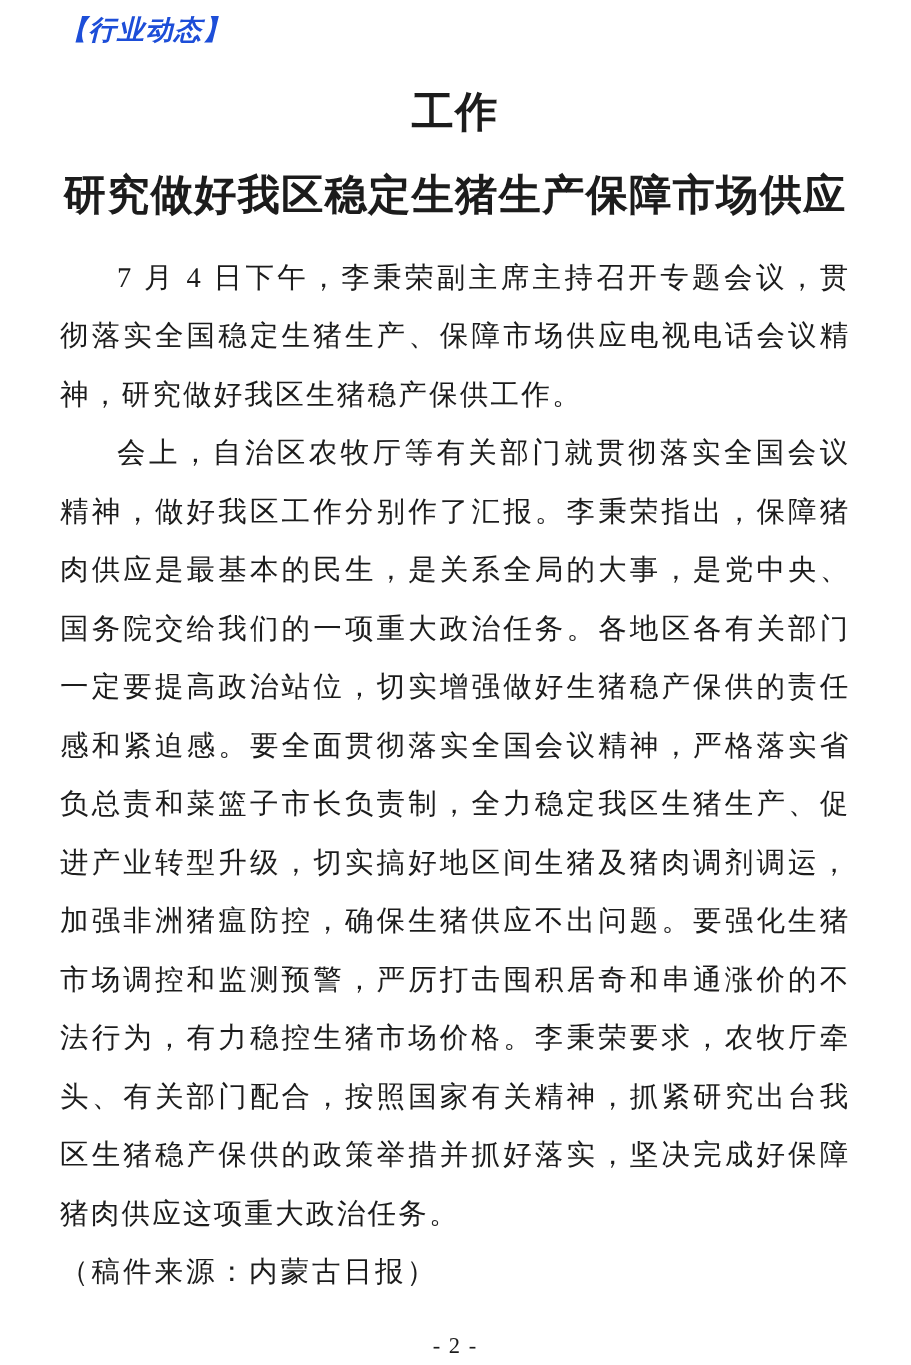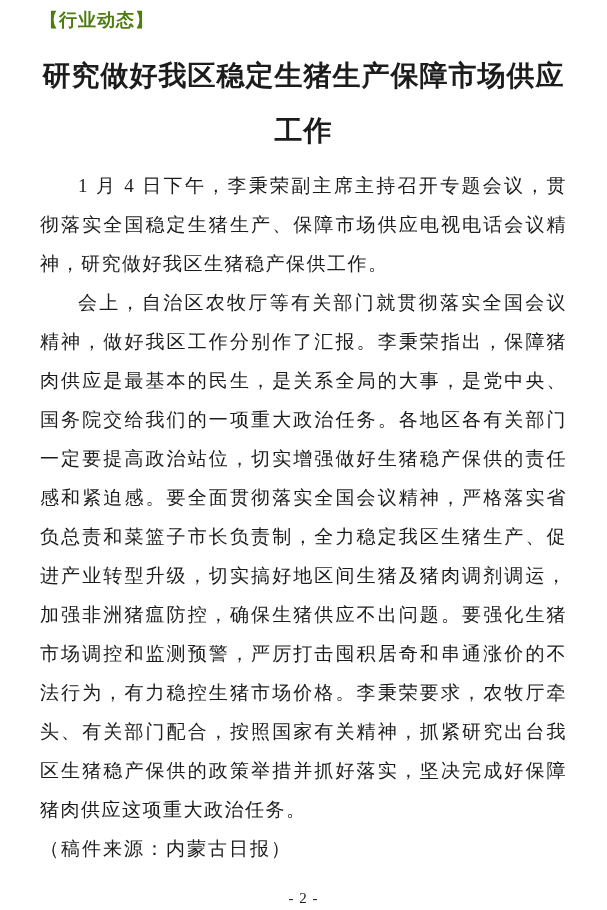--- a/index.html
+++ b/index.html
@@ -64,29 +64,29 @@
     font-size: 15px;
     text-align: center;
     letter-spacing: 1px;
   }
 </style>
 </head>
 <body style="color: rgb(28, 28, 28); background: rgb(255, 255, 255);">
 
 <div class="page">
 
-  <div class="section-tag" style="color: #4d7c0f;">【行业动态】</div>
+  <div class="section-tag" style="color: #1d4ed8; font-style: italic;">【行业动态】</div>
 
   <h1 class="title">
+    <span class="title-line">工作</span>
     <span class="title-line">研究做好我区稳定生猪生产保障市场供应</span>
-    <span class="title-line">工作</span>
   </h1>
 
   <div class="body-text">
-    <p class="para">1 月 4 日下午，李秉荣副主席主持召开专题会议，贯彻落实全国稳定生猪生产、保障市场供应电视电话会议精神，研究做好我区生猪稳产保供工作。</p>
+    <p class="para">7 月 4 日下午，李秉荣副主席主持召开专题会议，贯彻落实全国稳定生猪生产、保障市场供应电视电话会议精神，研究做好我区生猪稳产保供工作。</p>
     <p class="para">会上，自治区农牧厅等有关部门就贯彻落实全国会议精神，做好我区工作分别作了汇报。李秉荣指出，保障猪肉供应是最基本的民生，是关系全局的大事，是党中央、国务院交给我们的一项重大政治任务。各地区各有关部门一定要提高政治站位，切实增强做好生猪稳产保供的责任感和紧迫感。要全面贯彻落实全国会议精神，严格落实省负总责和菜篮子市长负责制，全力稳定我区生猪生产、促进产业转型升级，切实搞好地区间生猪及猪肉调剂调运，加强非洲猪瘟防控，确保生猪供应不出问题。要强化生猪市场调控和监测预警，严厉打击囤积居奇和串通涨价的不法行为，有力稳控生猪市场价格。李秉荣要求，农牧厅牵头、有关部门配合，按照国家有关精神，抓紧研究出台我区生猪稳产保供的政策举措并抓好落实，坚决完成好保障猪肉供应这项重大政治任务。</p>
   </div>
 
   <div class="source-line">（稿件来源：内蒙古日报）</div>
 
   <div class="page-number">- 2 -</div>
 
 </div>
 
 </body></html>

